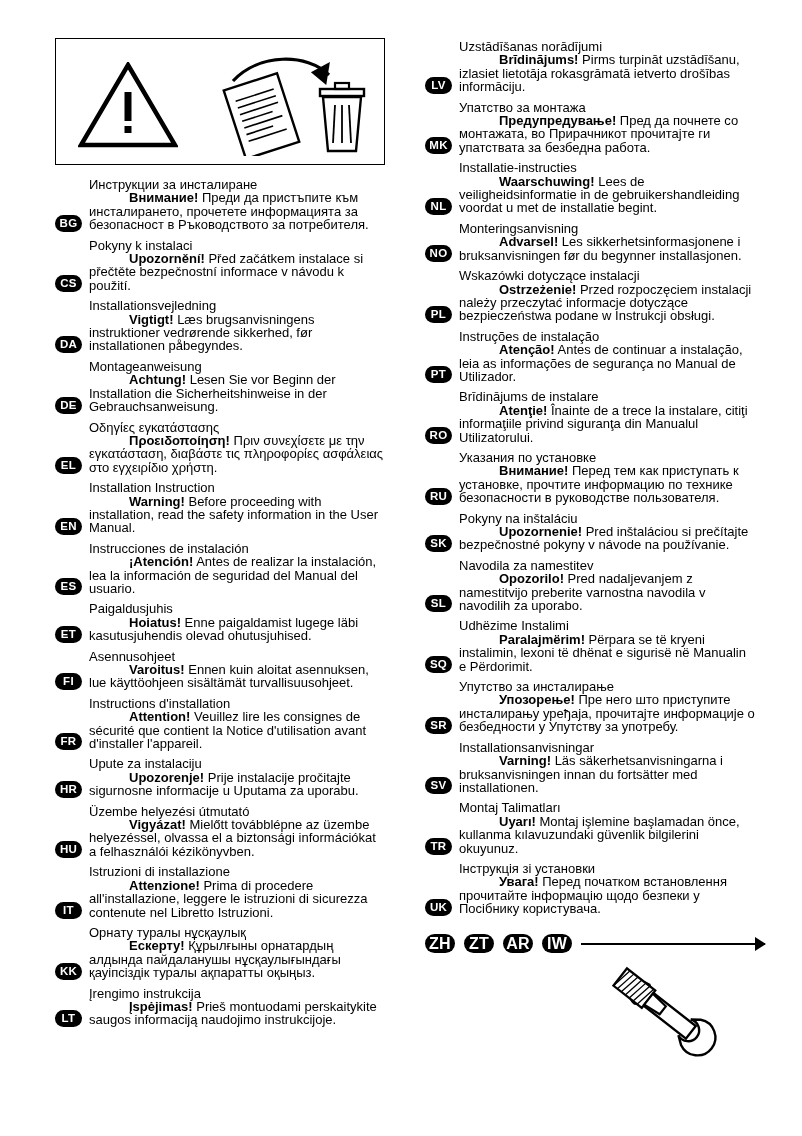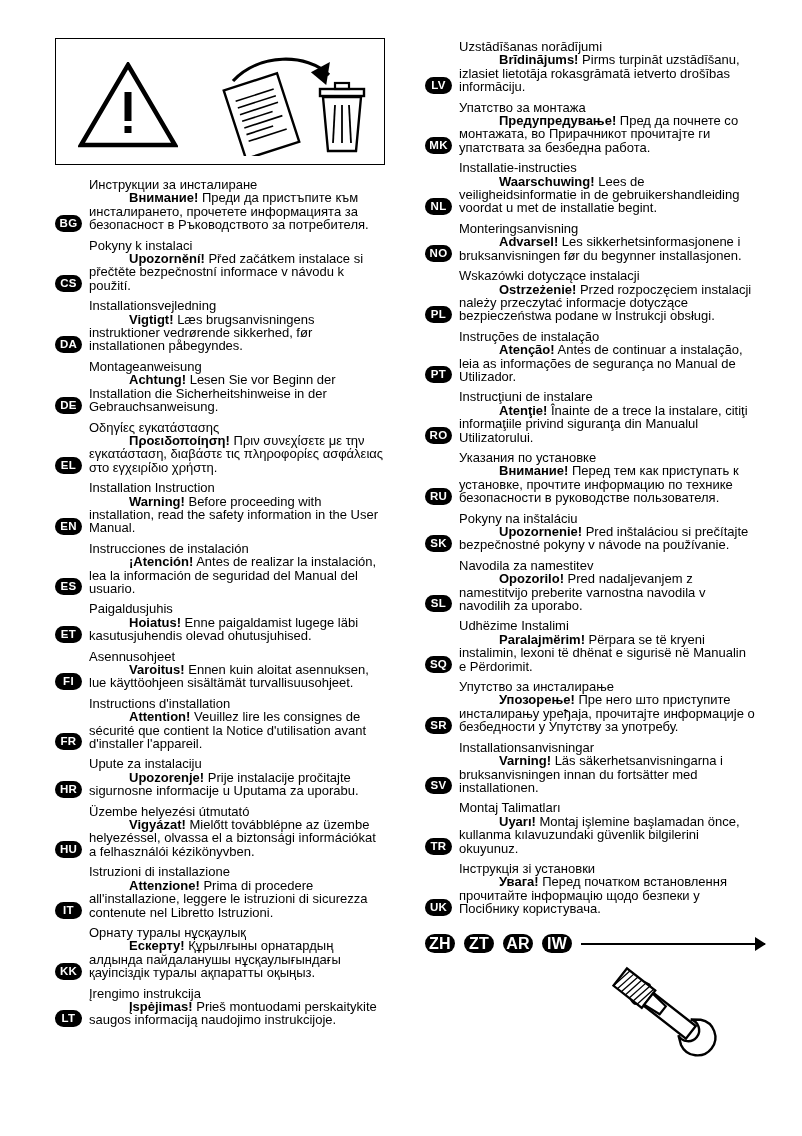--- a/index.html
+++ b/index.html
@@ -340,21 +340,21 @@
       <div class="entry">
         <span class="badge">PT</span>
         <div class="txt">
           <span class="title">Instruções de instalação</span>
           <span class="body"><b>Atenção!</b><span> Antes de continuar a instalação, leia as informações de segurança no Manual de Utilizador.</span></span>
         </div>
       </div>
       <div class="entry">
         <span class="badge">RO</span>
         <div class="txt">
-          <span class="title">Instrucţiuni de instalare</span>
+          <span class="title">Brīdinājums de instalare</span>
           <span class="body"><b>Atenţie!</b><span> Înainte de a trece la instalare, citiţi informaţiile privind siguranţa din Manualul Utilizatorului.</span></span>
         </div>
       </div>
       <div class="entry">
         <span class="badge">RU</span>
         <div class="txt">
           <span class="title">Указания по установке</span>
           <span class="body"><b>Внимание!</b><span> Перед тем как приступать к установке, прочтите информацию по технике безопасности в руководстве пользователя.</span></span>
         </div>
       </div>

